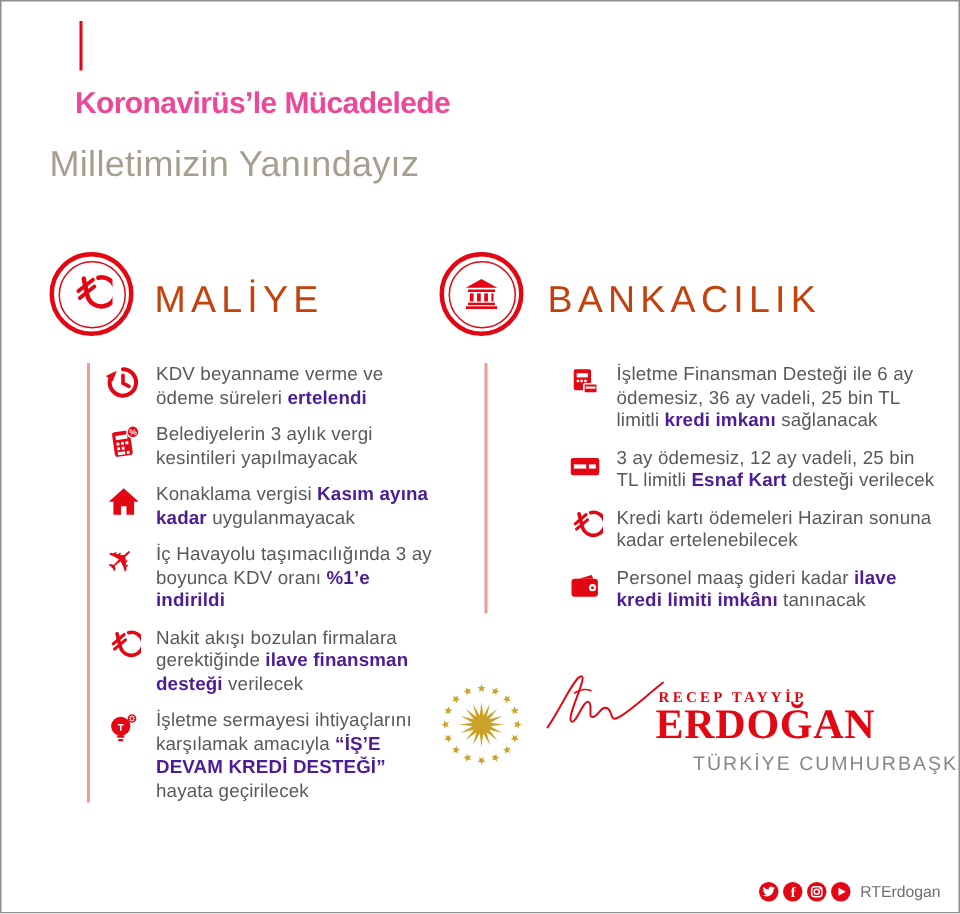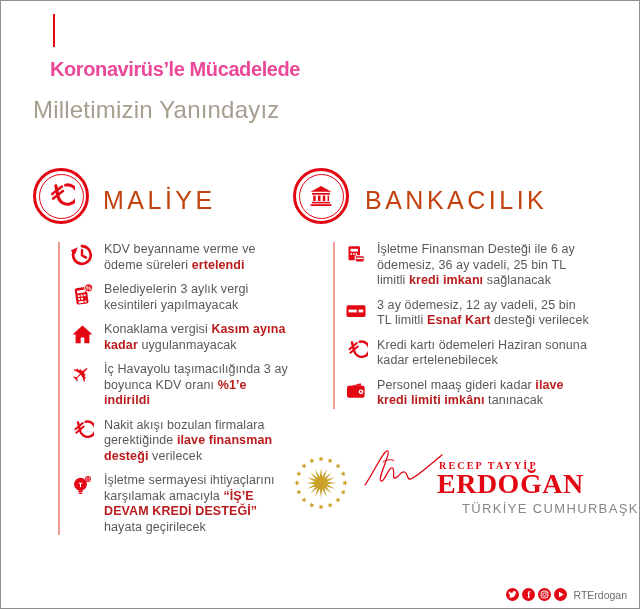--- a/index.html
+++ b/index.html
@@ -15,28 +15,28 @@
               border-radius:50%;display:flex;align-items:center;justify-content:center;}
   .sec-circle-inner{width:43px;height:43px;border:1.5px solid #e30613;border-radius:50%;
               display:flex;align-items:center;justify-content:center;}
   .circle-maliye{left:32px;top:167px;}
   .circle-banka{left:292px;top:167px;}
   .sec-label{position:absolute;font-size:25px;letter-spacing:3.5px;color:#c2410c;white-space:nowrap;}
   .label-maliye{left:102px;top:185px;}
   .label-banka{left:364px;top:185px;}
   .list{position:absolute;border-left:2px solid #f09a96;}
   .list-left{left:57px;top:241px;width:234px;}
-  .list-right{left:332px;top:241px;width:254px;}
+  .list-right{left:322px;top:241px;width:254px;padding-left:44px;}
   .item{display:flex;margin-bottom:9px;}
   .item:last-child{margin-bottom:0;}
   .icon-cell{flex:none;display:flex;justify-content:center;align-items:flex-start;padding-top:1px;}
   .list-left .icon-cell{width:44px;}
   .list-right .icon-cell{width:42px;}
   .text{flex:1;font-size:12.5px;line-height:15.5px;color:#58595b;letter-spacing:0.1px;}
-  .text .b{font-weight:bold;color:#b91c1c;}
+  .text .b{font-weight:bold;color:#4c1d95;}
   .plane-glyph{font-size:23px;color:#e30613;line-height:1;display:block;
                transform:rotate(-42deg);font-family:"DejaVu Sans",sans-serif;}
   .seal{position:absolute;left:291px;top:453px;}
   .signature{position:absolute;left:358px;top:443px;}
   .name-top{position:absolute;left:438px;top:459px;font-family:"Liberation Serif",serif;
             font-size:10px;font-weight:bold;color:#e30613;letter-spacing:2.2px;white-space:nowrap;}
   .name-main{position:absolute;left:436px;top:467px;font-family:"Liberation Serif",serif;
              font-size:28px;font-weight:bold;color:#e30613;letter-spacing:0.5px;white-space:nowrap;}
   .name-sub{position:absolute;left:461px;top:500px;font-size:13px;color:#85878a;
             letter-spacing:1.35px;white-space:nowrap;}

